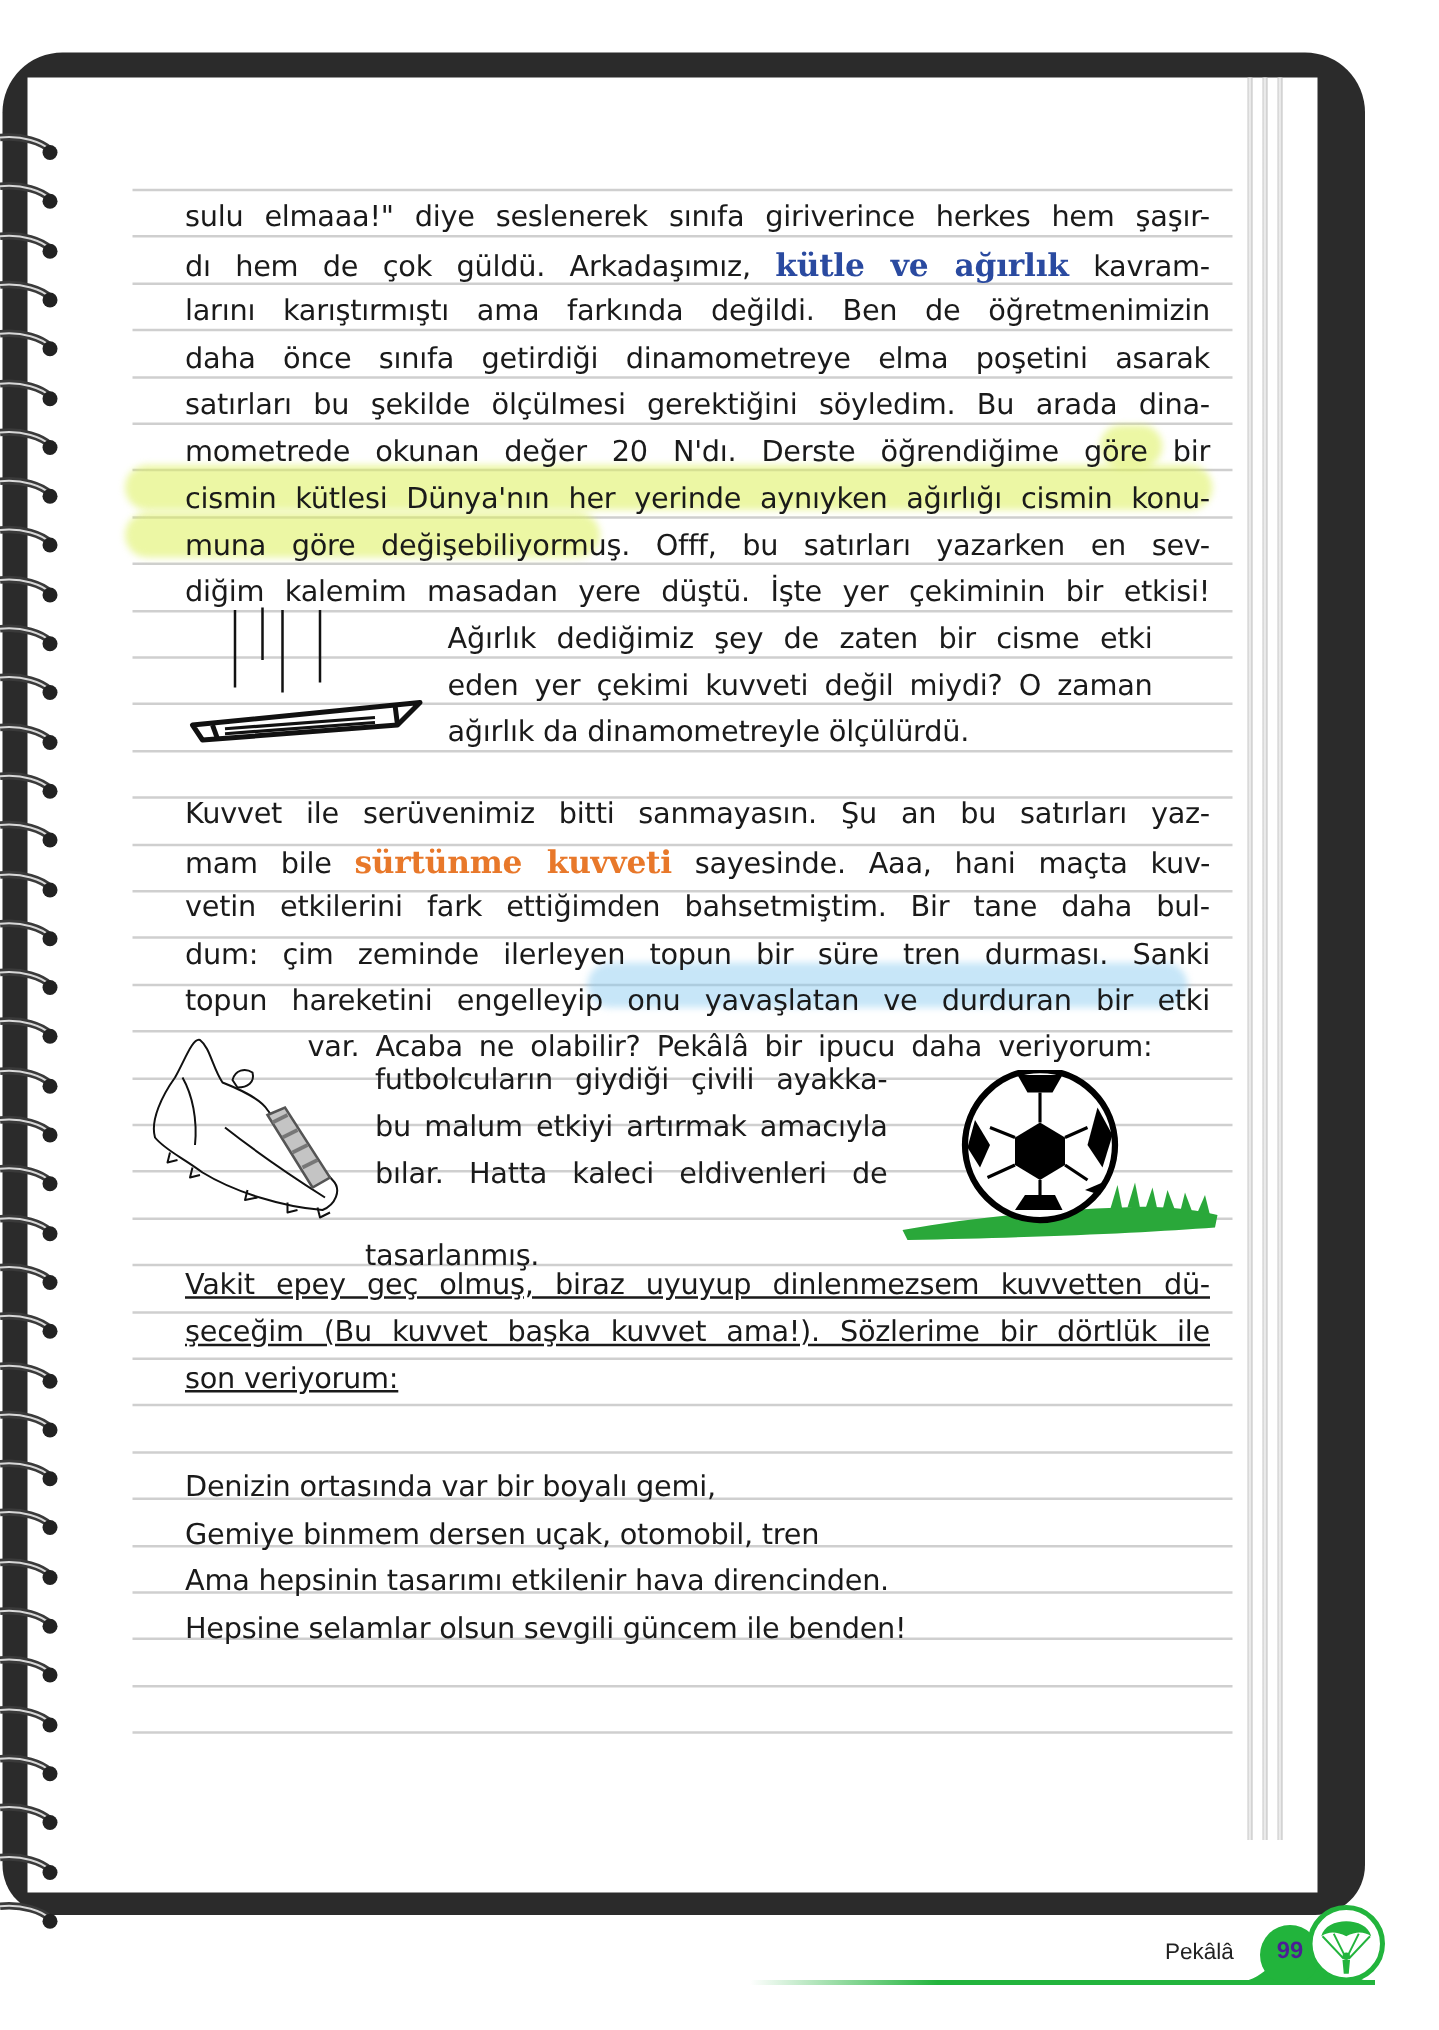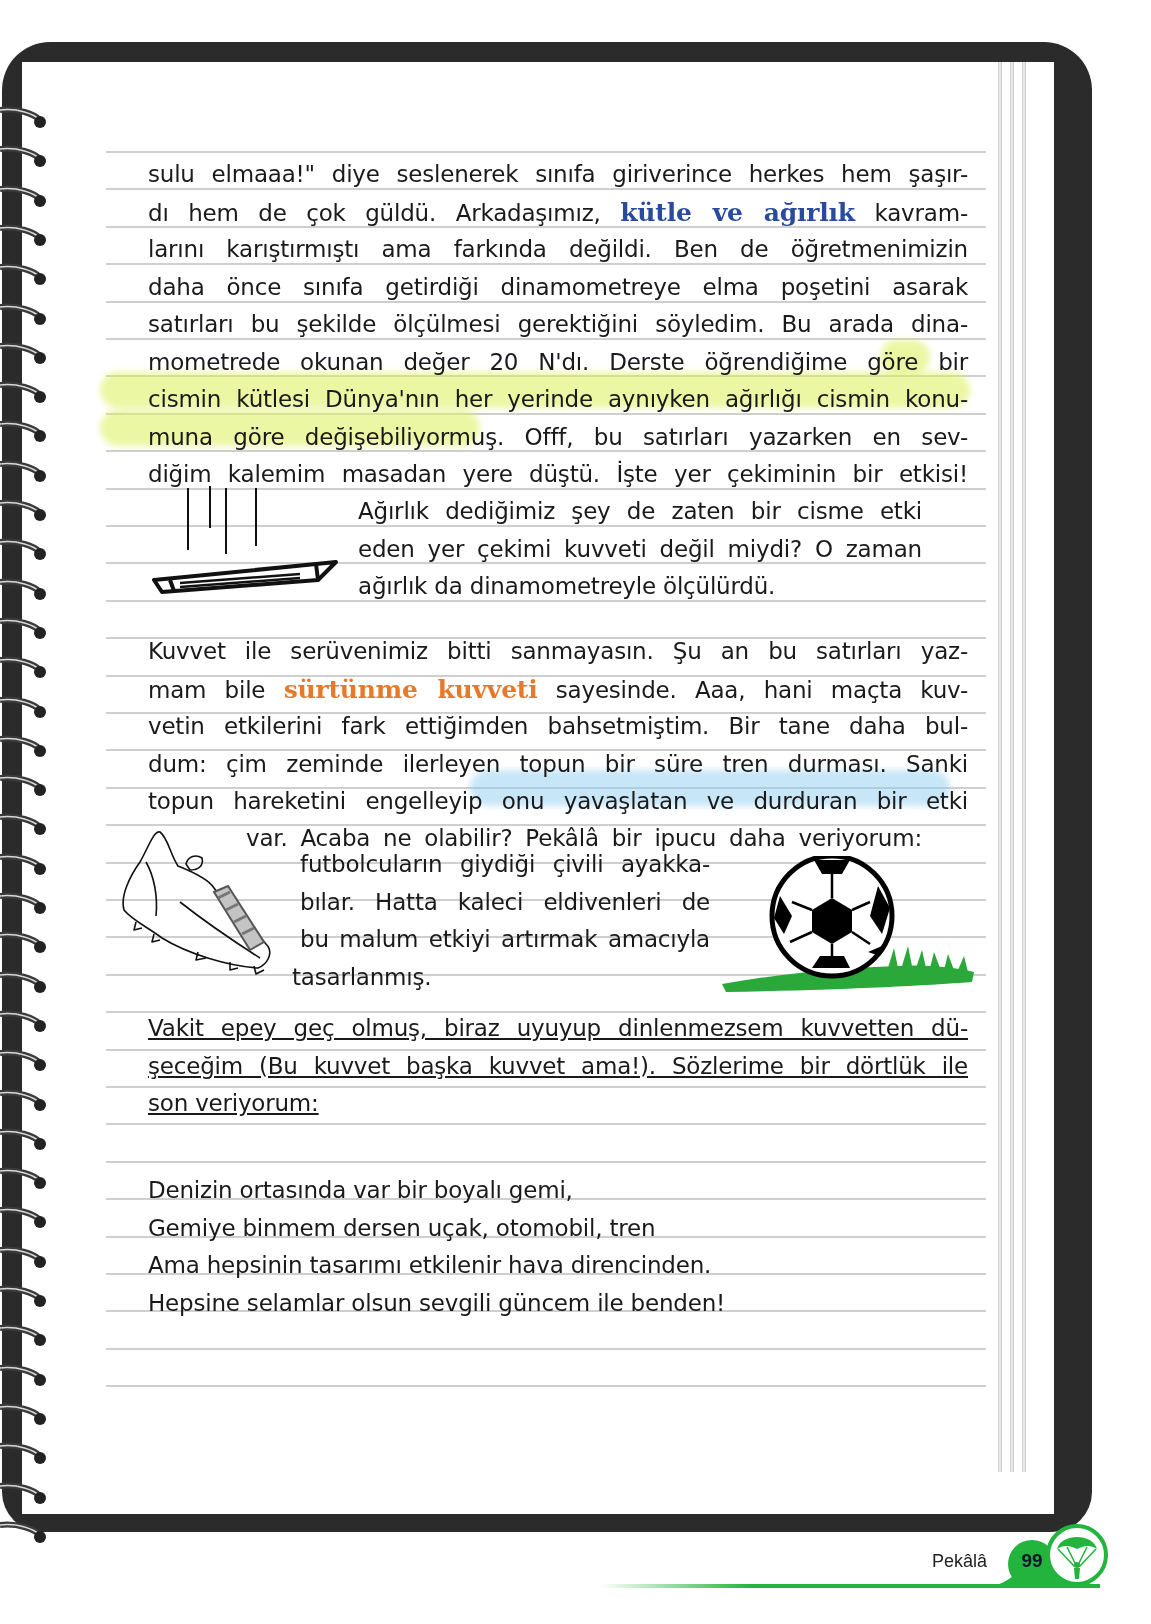--- a/index.html
+++ b/index.html
@@ -37,21 +37,21 @@
   .line { display: block; height: 37.5px; text-align: justify; text-align-last: justify; }
   .line.last { text-align-last: left; }
   .kw-blue { color: #2a4aa0; font-family: "DejaVu Serif", serif; font-weight: bold; font-size: 25px; }
   .kw-orange { color: #e8782a; font-family: "DejaVu Serif", serif; font-weight: bold; font-size: 25px; }
   .hl-yellow { position: absolute; background: rgba(220,240,90,0.55); border-radius: 18px; filter: blur(3px); }
   .hl-blue { position: absolute; background: rgba(130,200,240,0.45); border-radius: 18px; filter: blur(3px); }
   .footer-line { position: absolute; left: 600px; top: 1584px; width: 500px; height: 4px; background: linear-gradient(to right, rgba(34,180,60,0), #22b43c 30%); }
   .footer-label { position: absolute; left: 932px; top: 1551px; font-family: "Liberation Sans", sans-serif; font-size: 18px; color: #222; }
   .page-badge {
     position: absolute; left: 1008px; top: 1540px; width: 48px; height: 48px; border-radius: 50%;
-    background: #22b43c; color: #0f172a; font-family: "Liberation Sans", sans-serif; font-weight: bold; font-size: 19px;
+    background: #22b43c; color: #4c1d95; font-family: "Liberation Sans", sans-serif; font-weight: bold; font-size: 19px;
     display: flex; align-items: center; justify-content: center; padding-bottom: 6px; box-sizing: border-box;
   }
   .logo-circle { position: absolute; left: 1045px; top: 1523px; width: 64px; height: 64px; }
 </style>
 </head>
 <body>
 
 <div class="notebook">
   <div class="paper"></div>
 </div>
@@ -352,23 +352,23 @@
   <g stroke="#777" stroke-width="3">
     <line x1="100" y1="72" x2="112" y2="66"></line>
     <line x1="108" y1="84" x2="120" y2="78"></line>
     <line x1="116" y1="96" x2="128" y2="90"></line>
     <line x1="124" y1="108" x2="136" y2="102"></line>
   </g>
 </svg>
 
 <div class="text" style="top:846px;left:300px;width:410px;">
   <span class="line">futbolcuların giydiği çivili ayakka-</span>
+  <span class="line">bu malum etkiyi artırmak amacıyla</span>
   <span class="line">bılar. Hatta kaleci eldivenleri de</span>
-  <span class="line">bu malum etkiyi artırmak amacıyla</span>
-  <span class="line last" style="margin-left:-8px;">tasarlanmış.</span>
+  <span class="line last" style="margin-left:-8px;margin-top:28px;">tasarlanmış.</span>
 </div>
 
 <svg style="position:absolute;left:718px;top:856px;" width="260" height="140">
   <g fill="#2aa83a">
     <path d="M4,128 C60,118 120,112 180,110 C210,108 240,112 256,116 L254,126 C200,130 120,134 8,136 Z"></path>
     <path d="M170,112 L176,92 L180,112 Z"></path>
       <path d="M184,110 L190,90 L194,110 Z"></path>
     <path d="M198,112 L204,94 L208,112 Z"></path>
       <path d="M212,112 L216,96 L222,112 Z"></path>
     <path d="M226,114 L230,98 L236,114 Z"></path>

